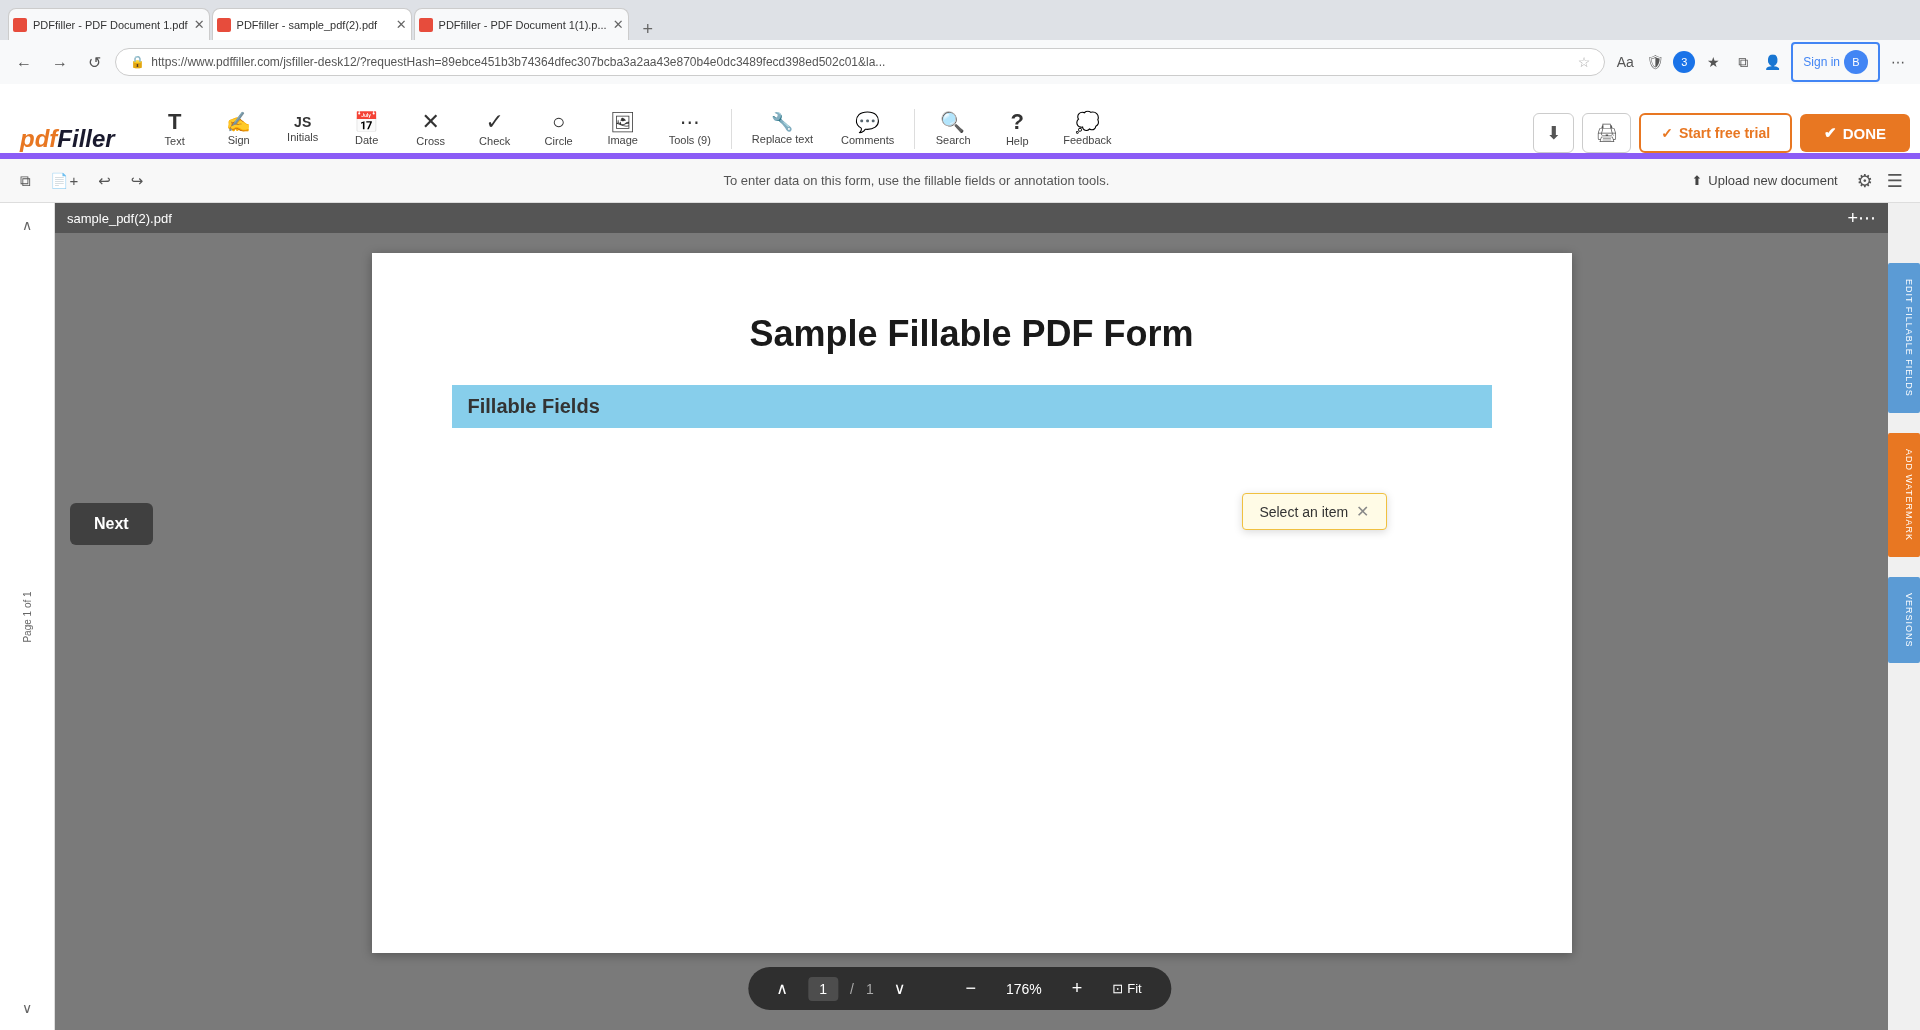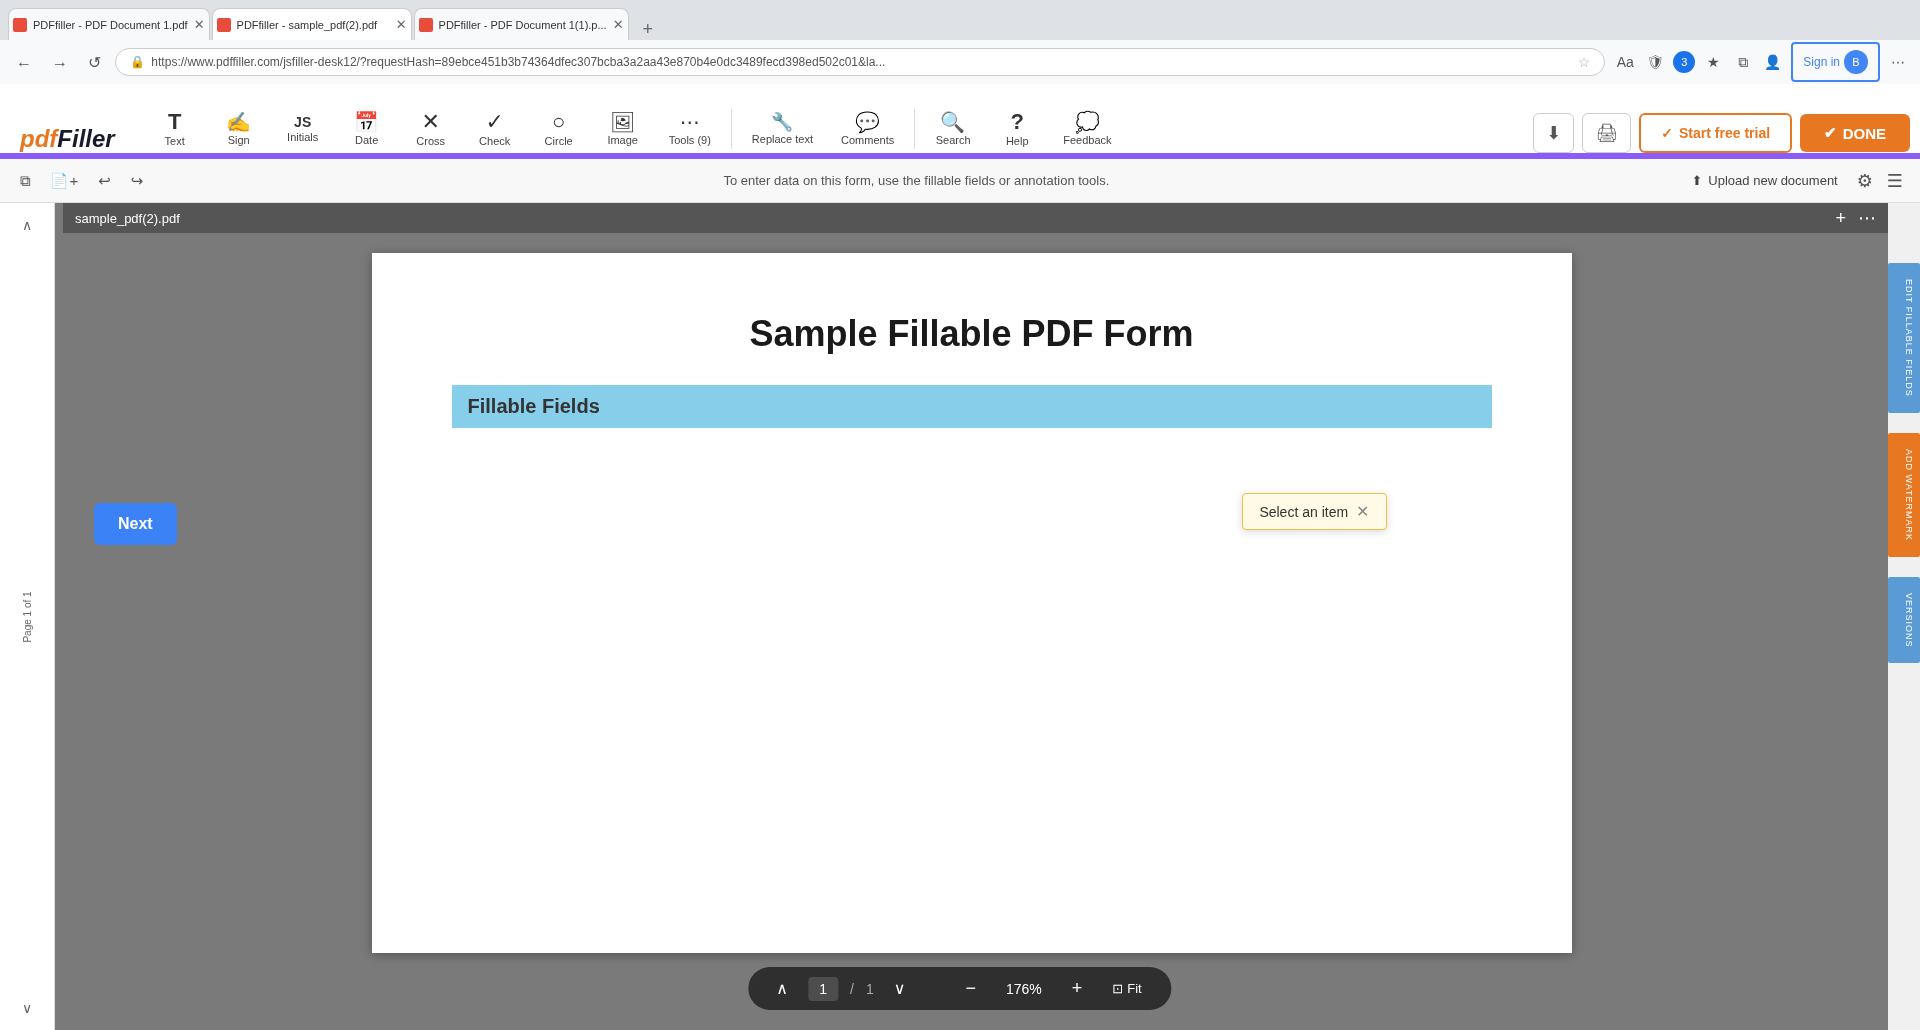--- a/index.html
+++ b/index.html
@@ -229,23 +229,23 @@
   <div class="left-panel" style="width:55px;background:#fff;border-right:1px solid #ddd;display:flex;flex-direction:column;align-items:center;padding:8px 0;position:relative;">
     <button class="chevron-btn" style="position:absolute;top:10px;">∧</button>
     <div style="position:absolute;top:50%;transform:translateY(-50%);writing-mode:vertical-rl;transform:translateY(-50%) rotate(180deg);font-size:10px;color:#666;white-space:nowrap;">
       <span>Page 1 of 1</span>
     </div>
     <button class="chevron-btn" style="position:absolute;bottom:10px;">∨</button>
   </div>
 
   <div class="content-area" style="flex:1;background:#7a7a7a;overflow:hidden;position:relative;display:flex;align-items:flex-start;justify-content:center;padding-top:20px;">
 
-    <button class="next-btn" style="position:absolute;left:15px;top:300px;background:#3b82f6;color:#fff;border:none;border-radius:6px;padding:12px 24px;font-size:16px;font-weight:700;cursor:pointer;z-index:5;margin-left:24px;">Next</button>
-
-    <div style="position:absolute;top:0;left:8px;right:0;background:#555;color:#fff;padding:4px 12px;font-size:13px;display:flex;align-items:center;gap:12px;">
+    <button class="next-btn" style="position:absolute;left:15px;top:300px;background:#404040;color:#fff;border:none;border-radius:6px;padding:12px 24px;font-size:16px;font-weight:700;cursor:pointer;z-index:5;">Next</button>
+
+    <div style="position:absolute;top:0;left:0;right:0;background:#555;color:#fff;padding:4px 12px;font-size:13px;display:flex;align-items:center;gap:0;">
       <span>sample_pdf(2).pdf</span>
       <span style="margin-left:auto;font-size:18px;cursor:pointer;">+</span>
       <span style="font-size:18px;cursor:pointer;">⋯</span>
     </div>
 
     <div class="pdf-page" style="margin-top:30px;">
       <h1 class="pdf-title">Sample Fillable PDF Form</h1>
 
       <div>
         <div class="fillable-header">Fillable Fields</div>

